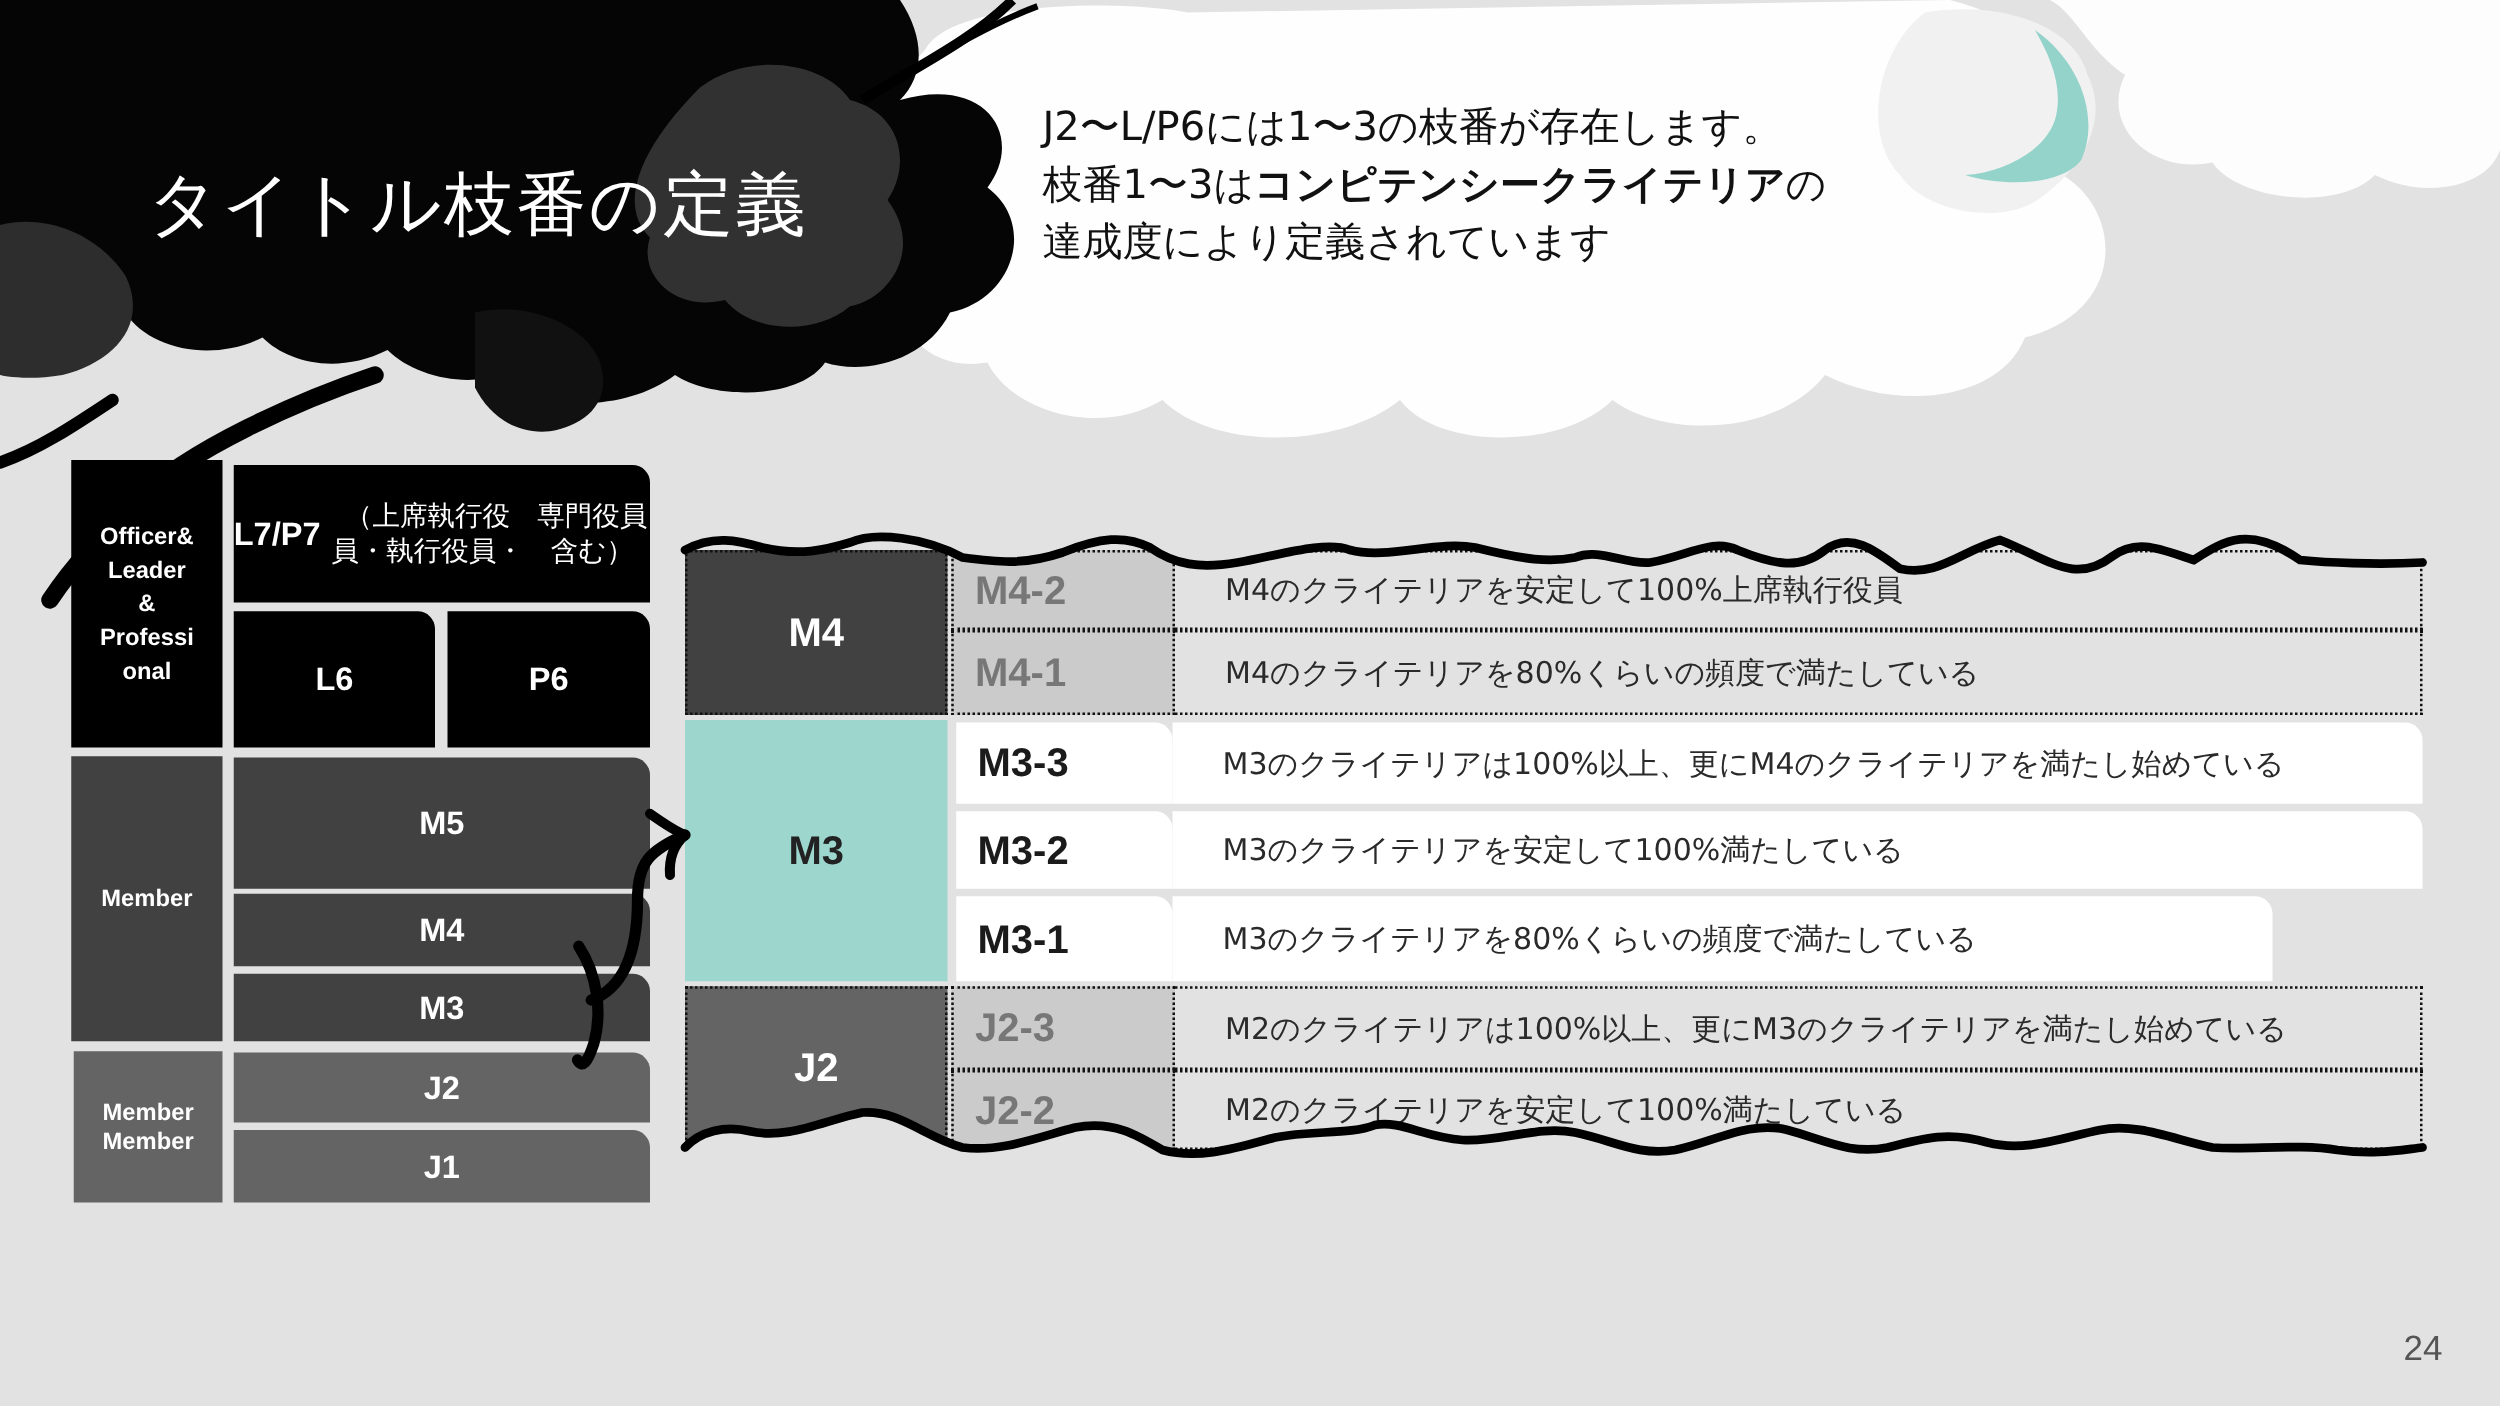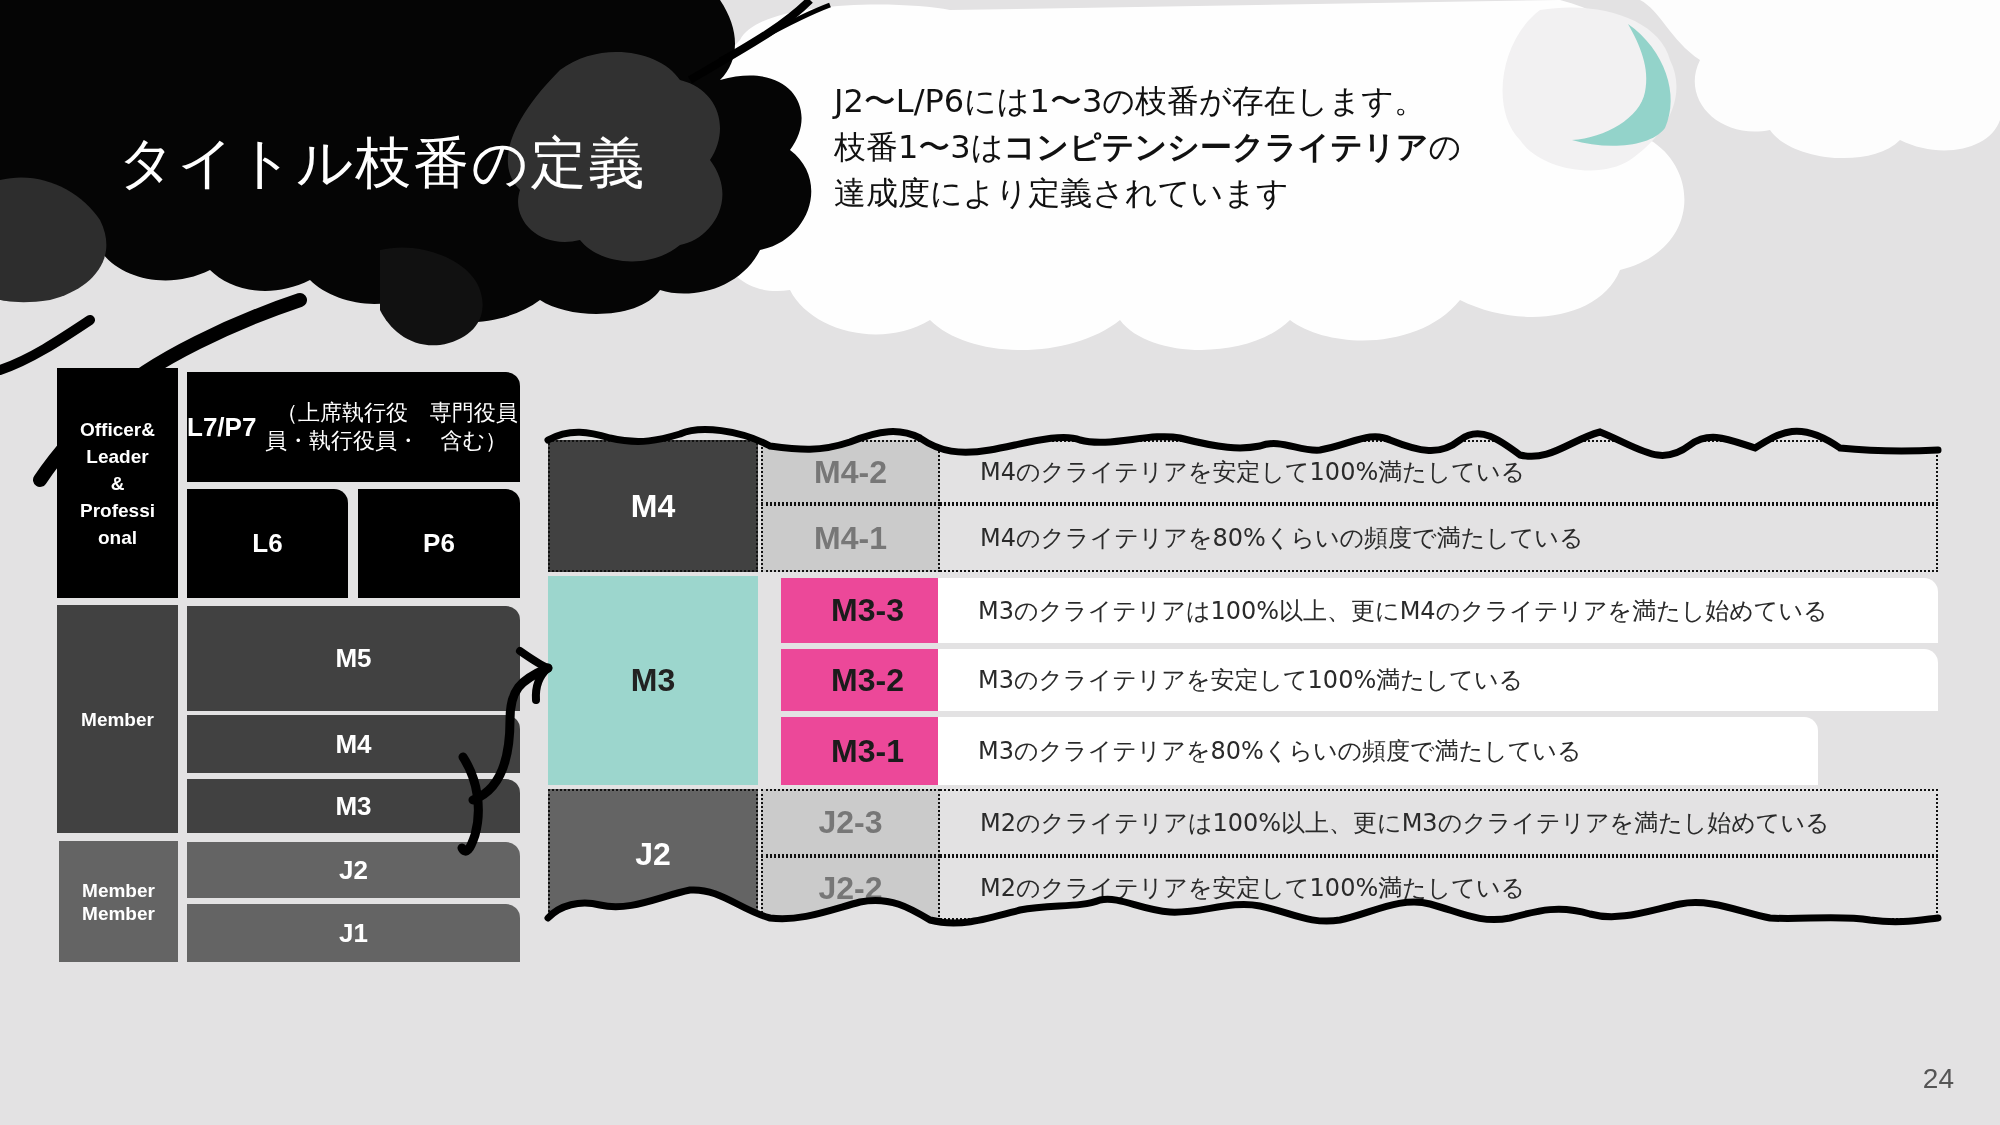--- a/index.html
+++ b/index.html
@@ -35,26 +35,26 @@
   .r-tr { border-top-right-radius: 14px; }
 
   .cat-label { font-size: 19px; line-height: 27px; }
   .lvl-label { font-size: 26px; }
   .l7 { font-size: 26px; line-height: 28px; }
   .l7 .sub { font-size: 22px; font-weight: normal; line-height: 28px; }
 
   
   .main-cell { font-size: 32px; }
   .sub-cell {
-    position: absolute; display: flex; align-items: center; justify-content: center;
+    position: absolute; display: flex; align-items: center; justify-content: flex-start;
     font-family: "Liberation Sans", "DejaVu Sans", sans-serif;
-    font-weight: bold; font-size: 32px; box-sizing: border-box;
+    font-weight: bold; font-size: 32px; box-sizing: border-box; padding-left: 17px;
   }
   .sub-gray { background: #cbcbcb; color: #777; border: 2px dotted #111; }
-  .sub-teal { background: #ec4899; color: #1b1b1b; border-top-right-radius: 14px; margin-left: 16px; }
+  .sub-teal { background: #ffffff; color: #1b1b1b; border-top-right-radius: 14px; }
   .desc {
     position: absolute; display: flex; align-items: center; box-sizing: border-box;
     padding-left: 40px; font-size: 24px; color: #2a2a2a; white-space: nowrap;
   }
   .desc-gray { background: #e3e2e3; border: 2px dotted #111; border-left: none; }
   .desc-white { background: #ffffff; border-top-right-radius: 14px; }
   .teal { background: #9cd6cd; color: #222; }
   .dotted { border: 2px dotted #111; }
 
   .page-num {
@@ -143,21 +143,21 @@
 
 <div>
 
   <div class="cell dark main-cell dotted" style="left:548px; top:440px; width:210px; height:132px;">
     <span>M4</span>
   </div>
   <div class="sub-cell sub-gray" style="left:761px; top:440px; width:179px; height:64px;">
     <span>M4-2</span>
   </div>
   <div class="desc desc-gray" style="left:940px; top:440px; width:998px; height:64px;">
-    <span>M4のクライテリアを安定して100%満たしている</span>
+    <span>M4のクライテリアを安定して100%上席執行役員</span>
   </div>
   <div class="sub-cell sub-gray" style="left:761px; top:504px; width:179px; height:68px;">
     <span>M4-1</span>
   </div>
   <div class="desc desc-gray" style="left:940px; top:504px; width:998px; height:68px;">
     <span>M4のクライテリアを80%くらいの頻度で満たしている</span>
   </div>
 
   <div class="cell teal main-cell" style="left:548px; top:576px; width:210px; height:209px; color:#222;">
     <span>M3</span>

